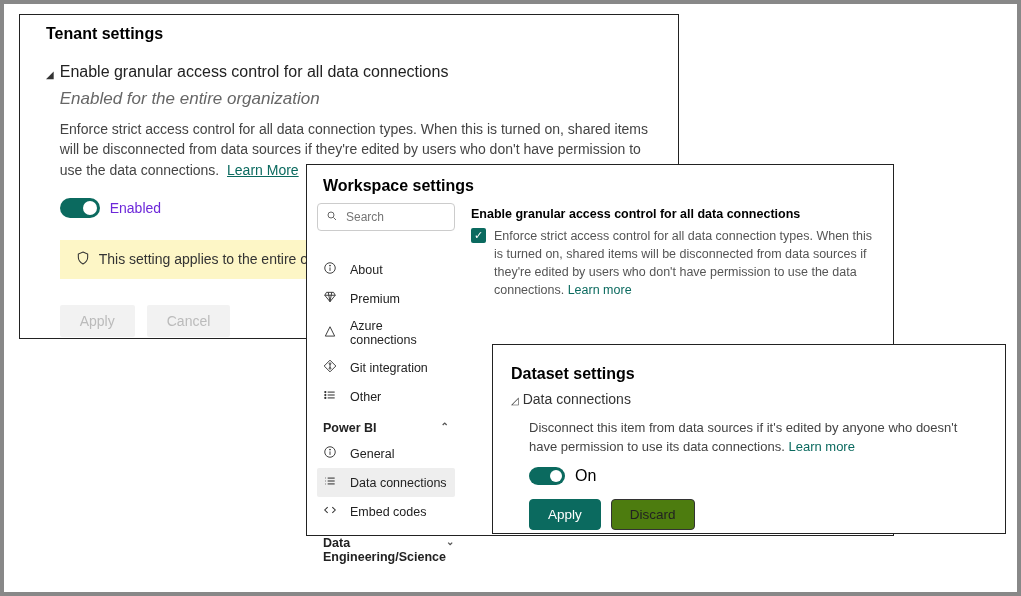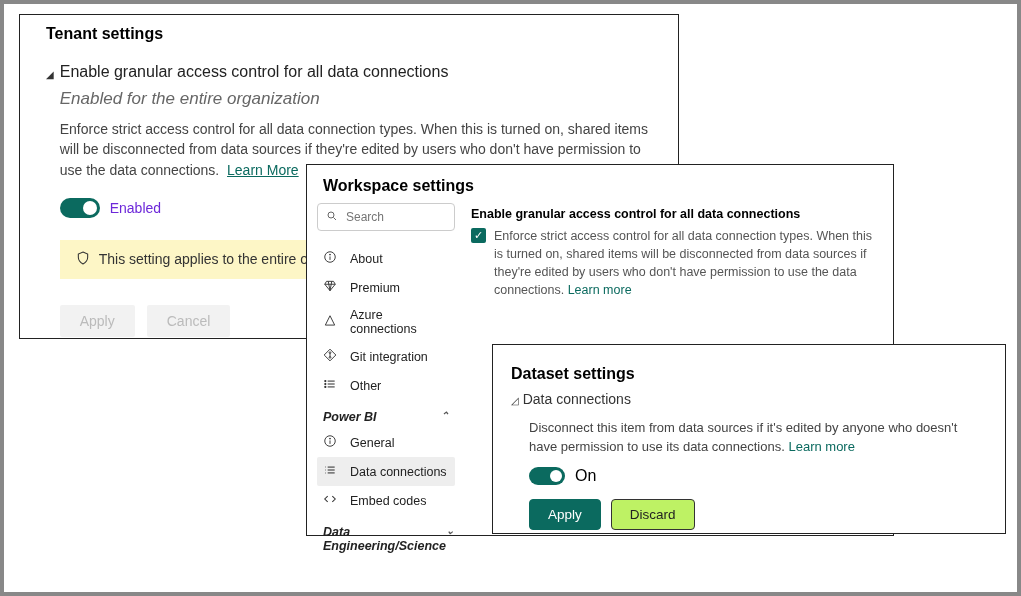--- a/index.html
+++ b/index.html
@@ -54,35 +54,35 @@
   }
   .btn.disabled { color: #bbb; background: #f2f2f2; cursor: default; }
 
   
   .workspace { left: 302px; top: 160px; width: 588px; height: 372px; display: flex; flex-direction: column; }
   .workspace h2 { font-size: 16px; font-weight: 700; margin: 12px 16px 8px; }
   .ws-body { display: flex; flex: 1; min-height: 0; }
   .ws-side { width: 158px; padding: 0 10px; }
   .search-box {
     display: flex; align-items: center; gap: 6px; border: 1px solid #ccc;
-    border-radius: 4px; padding: 4px 8px; margin-bottom: 13px;
+    border-radius: 4px; padding: 4px 8px; margin-bottom: 24px;
   }
   .search-box input {
     border: none; outline: none; font-size: 12px; width: 100%; background: transparent;
   }
   .search-box svg { width: 12px; height: 12px; stroke: #666; }
   .nav-item {
     display: flex; align-items: center; gap: 13px; padding: 6px 6px;
     font-size: 12.5px; color: #222; cursor: pointer; border-radius: 2px;
   }
   .nav-item.active { background: #eee; }
   .nav-item svg, .nav-icon { width: 14px; height: 14px; }
   .nav-group {
     display: flex; align-items: flex-start; justify-content: space-between;
-    font-size: 12.5px; font-weight: 600; padding: 10px 6px 4px 6px; color: #222; font-style: italic;
+    font-size: 12.5px; font-weight: 600; padding: 10px 6px 4px 6px; color: #222;
   }
   .nav-group .chev { font-size: 10px; color: #555; }
   .ws-main { flex: 1; padding: 4px 14px 0 6px; font-size: 12.5px; }
   .ws-main .ws-title { font-weight: 600; font-size: 12.5px; margin-bottom: 6px; }
   .ws-check-row { display: flex; align-items: flex-start; gap: 8px; }
   .chk {
     width: 15px; height: 15px; border-radius: 2px; background: #0b6a5f;
     color: #fff; display: flex; align-items: center; justify-content: center;
     font-size: 11px; flex: none; margin-top: 1px;
   }
@@ -98,21 +98,21 @@
   .dataset .desc2 { font-size: 13px; color: #444; line-height: 1.45; margin: 0 0 10px 18px; }
   .dataset .toggle-row2 { display: flex; align-items: center; gap: 10px; margin: 0 0 14px 18px; }
   .toggle2 {
     width: 36px; height: 18px; border-radius: 18px; background: #0b6a5f;
     position: relative; cursor: pointer;
   }
   .toggle2 .knob { position: absolute; width: 12px; height: 12px; border-radius: 50%; background: #fff; top: 3px; right: 3px; }
   .ds-btn-row { display: flex; gap: 10px; margin-left: 18px; }
   .ds-btn {
     font-size: 13.5px; padding: 7px 18px; border-radius: 4px; border: 1px solid #333;
-    background: #bef264; color: #222; cursor: pointer;
+    background: #4d7c0f; color: #222; cursor: pointer;
   }
   .ds-btn.primary { background: #0b6a5f; color: #fff; border-color: #0b6a5f; }
 </style>
 </head>
 <body>
 
 <div class="canvas">
 
   <div class="panel tenant">
     <h1>Tenant settings</h1>

